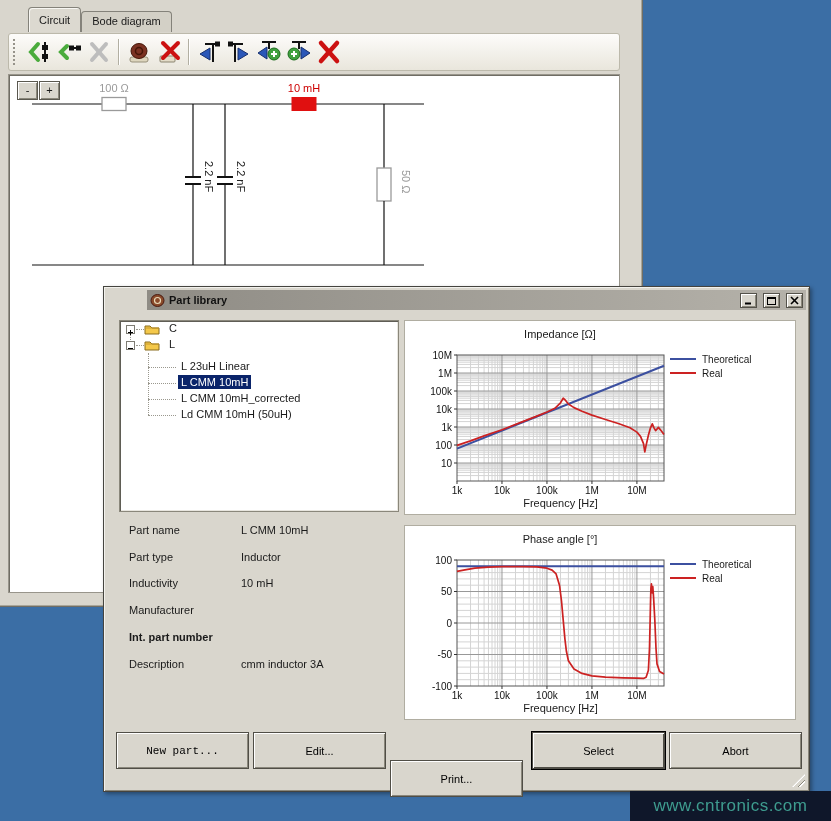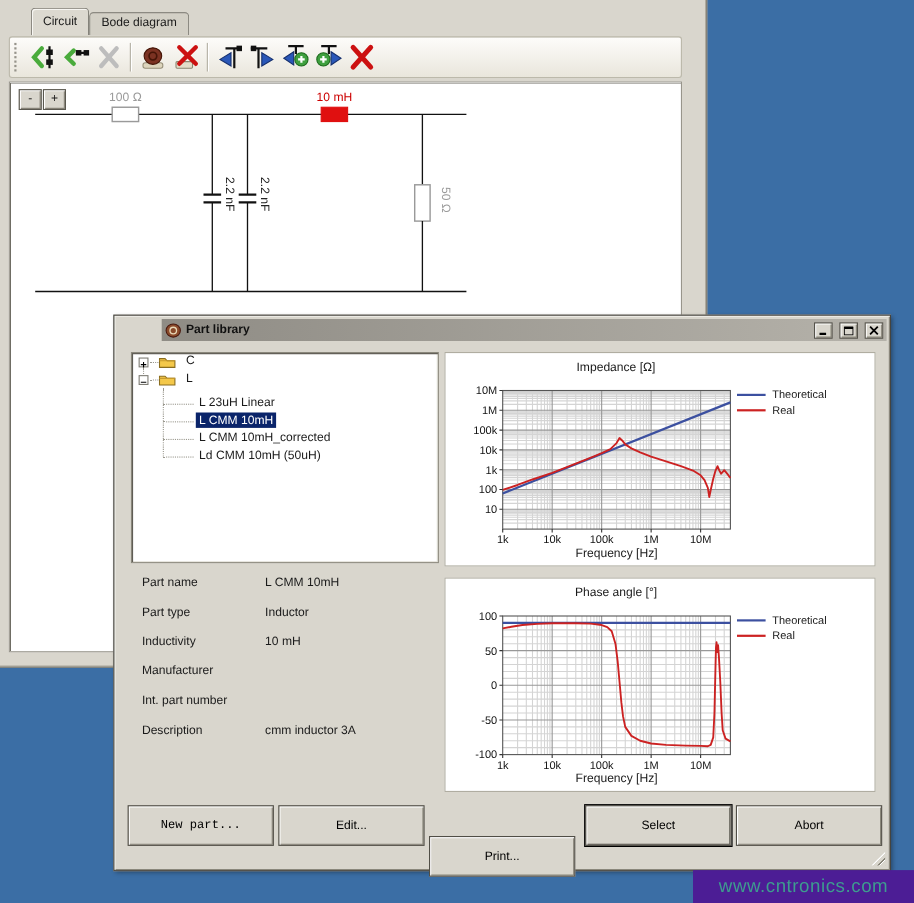--- a/index.html
+++ b/index.html
@@ -104,21 +104,21 @@
   }
   .dlg-btn.default { outline:1px solid #000; box-shadow: inset 1px 1px 0 #ffffff, inset -1px -1px 0 #504e46; }
   .resize-grip {
     position:absolute; right:4px; bottom:4px; width:13px; height:13px;
     background:repeating-linear-gradient(135deg, transparent 0 3px, #8a877b 3px 4px, #fff 4px 5px);
     clip-path:polygon(100% 0, 100% 100%, 0 100%);
   }
   
   .watermark {
     position:absolute; left:630px; top:791px; width:201px; height:30px;
-    background:#4c1d95; display:flex; align-items:center; justify-content:center;
+    background:#0f172a; display:flex; align-items:center; justify-content:center;
   }
   .watermark span { color:#3E9C8F; font-size:17px; letter-spacing:0.5px; }
 </style>
 </head>
 <body>
 
 <div class="main-window">
   <div class="tabbar">
     <div class="tab active">Circuit</div>
     <div class="tab">Bode diagram</div>
@@ -325,21 +325,21 @@
 
   <div>
     <span class="detail-label" style="top:237px;">Part name</span>
     <span class="detail-value" style="top:237px;">L CMM 10mH</span>
     <span class="detail-label" style="top:264px;">Part type</span>
     <span class="detail-value" style="top:264px;">Inductor</span>
     <span class="detail-label" style="top:290px;">Inductivity</span>
     <span class="detail-value" style="top:290px;">10 mH</span>
     <span class="detail-label" style="top:317px;">Manufacturer</span>
     <span class="detail-value" style="top:317px;"></span>
-    <span class="detail-label" style="top:344px;">Int. part number</span>
+    <span class="detail-label" style="top:344px;font-weight:bold;">Int. part number</span>
     <span class="detail-value" style="top:344px;"></span>
     <span class="detail-label" style="top:371px;">Description</span>
     <span class="detail-value" style="top:371px;">cmm inductor 3A</span>
   </div>
 
   <div class="chart-panel" style="top:33px;">
     <div class="chart-title">Impedance [Ω]</div>
     <svg width="392" height="195">
         <rect x="52" y="34" width="207" height="126" fill="#fff"></rect>
         <line x1="65.54028613704862" y1="34" x2="65.54028613704862" y2="160" stroke="#d4d4d4" stroke-width="1"></line>

